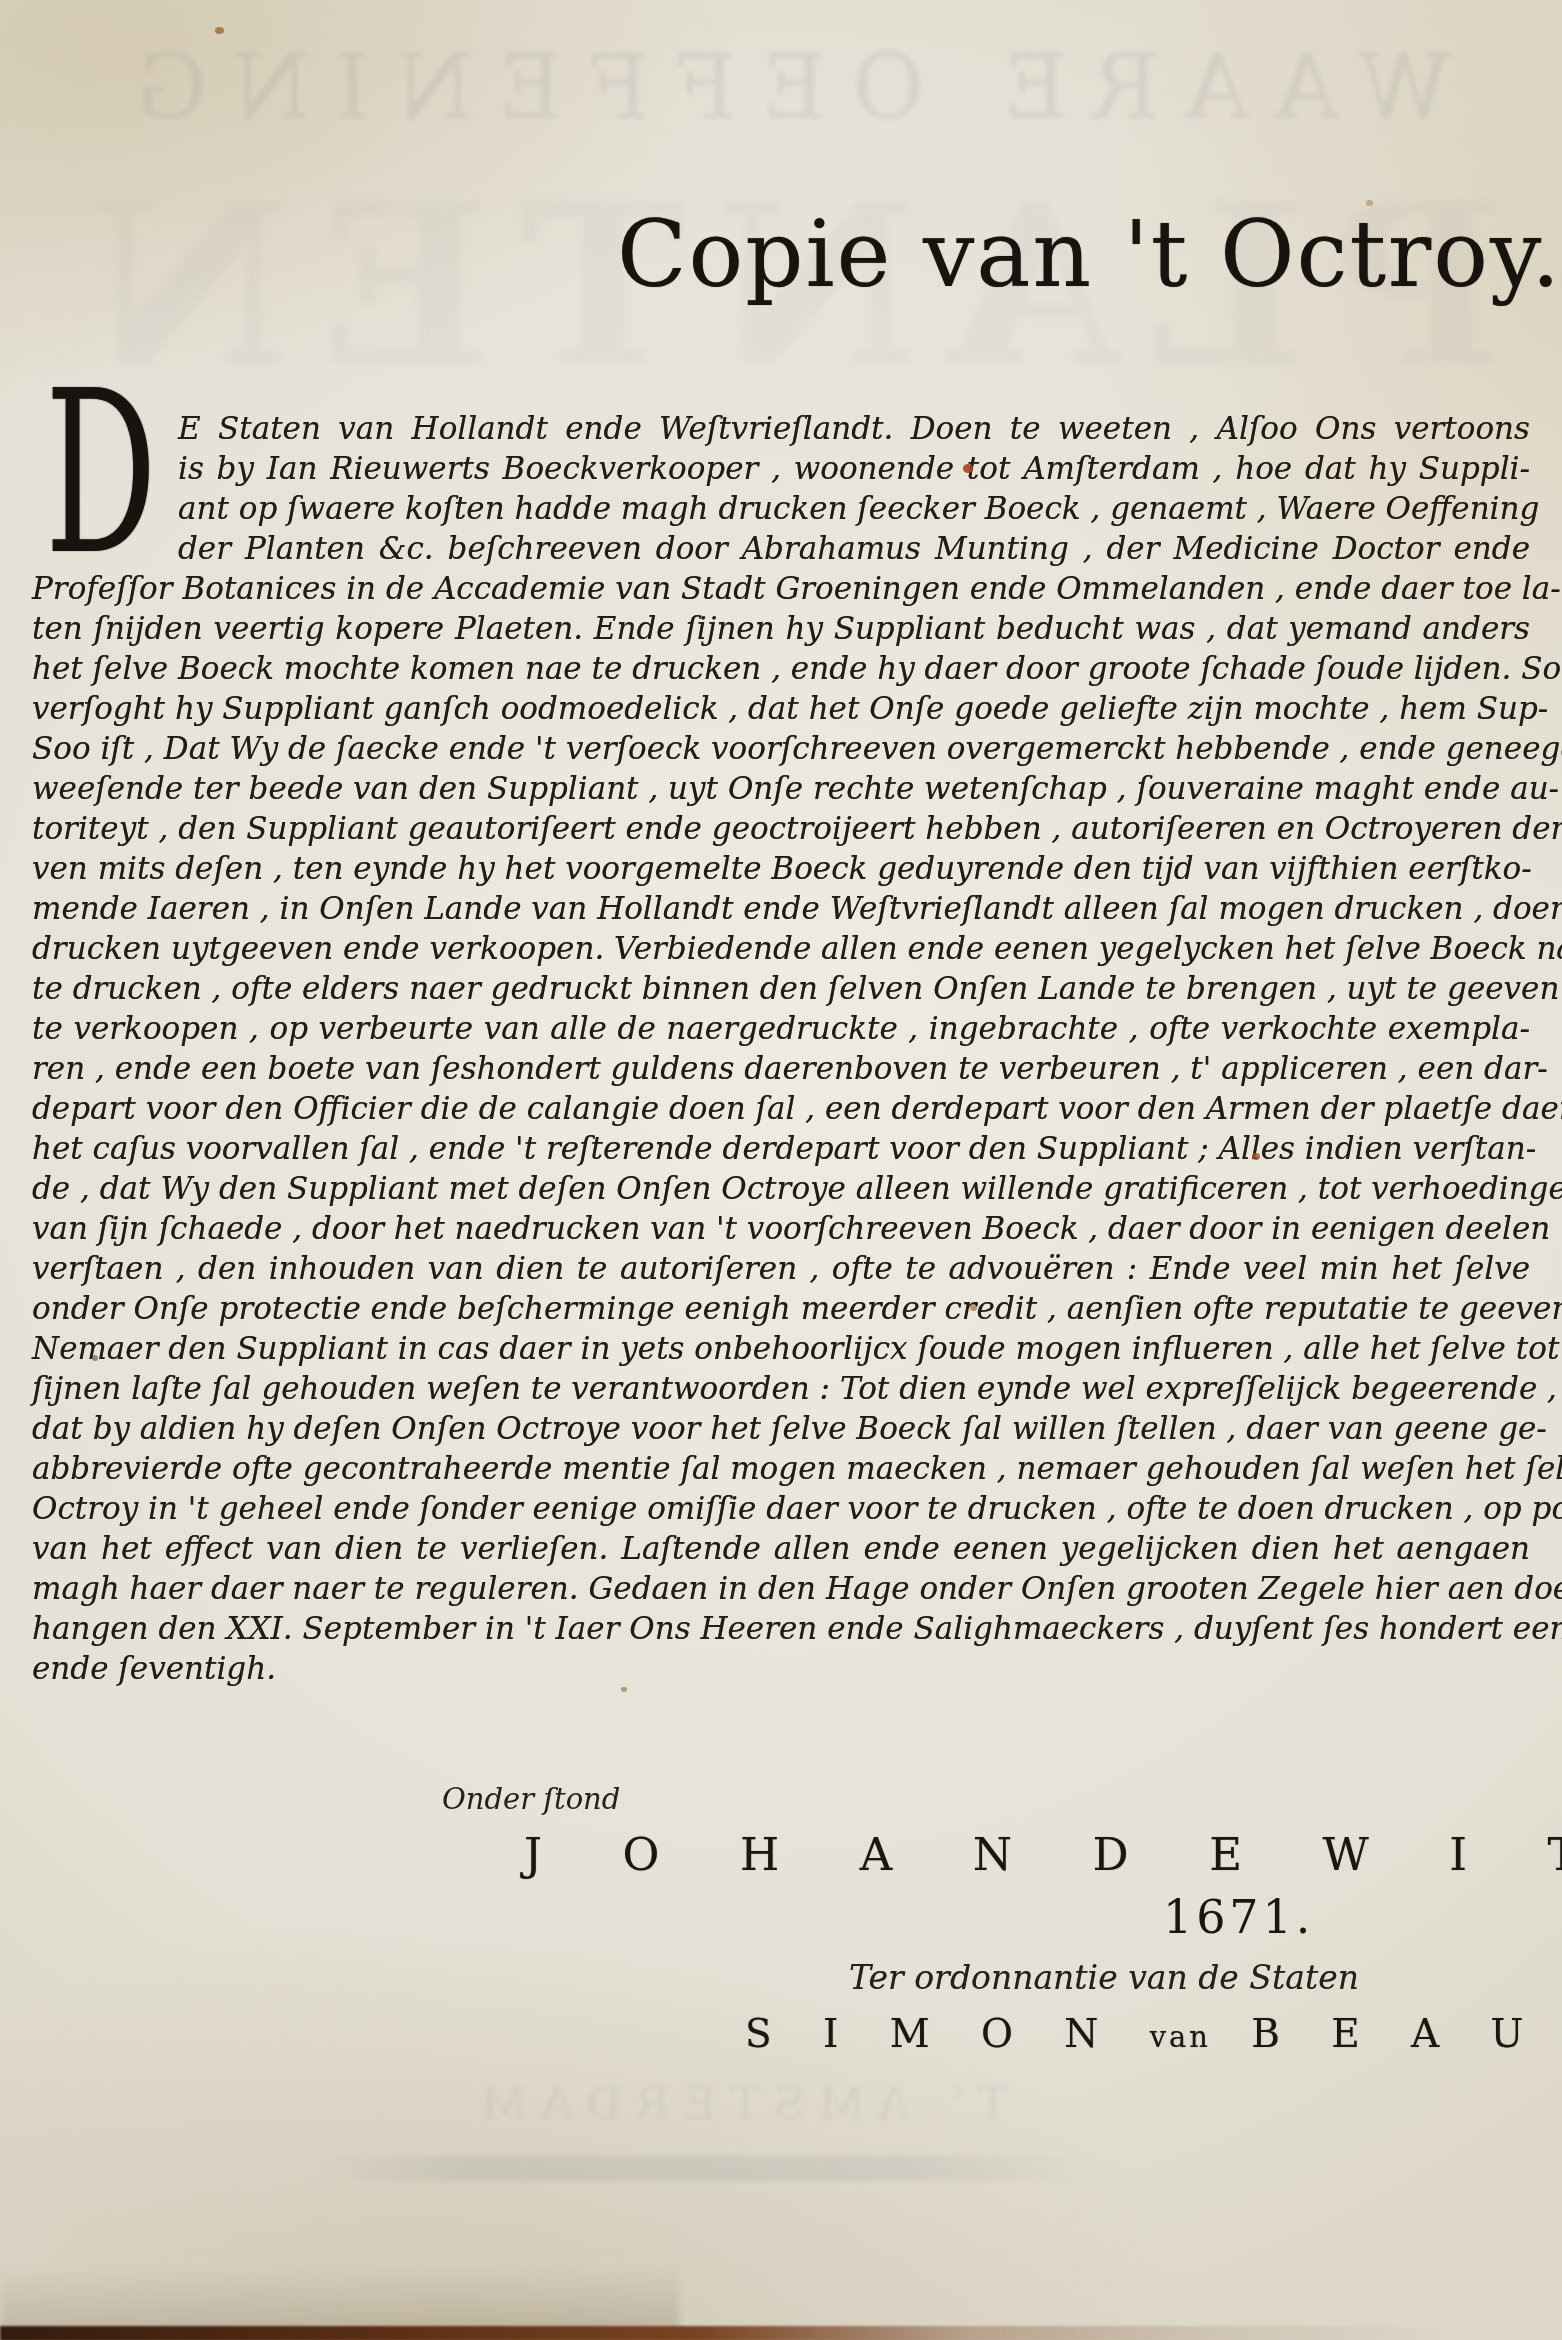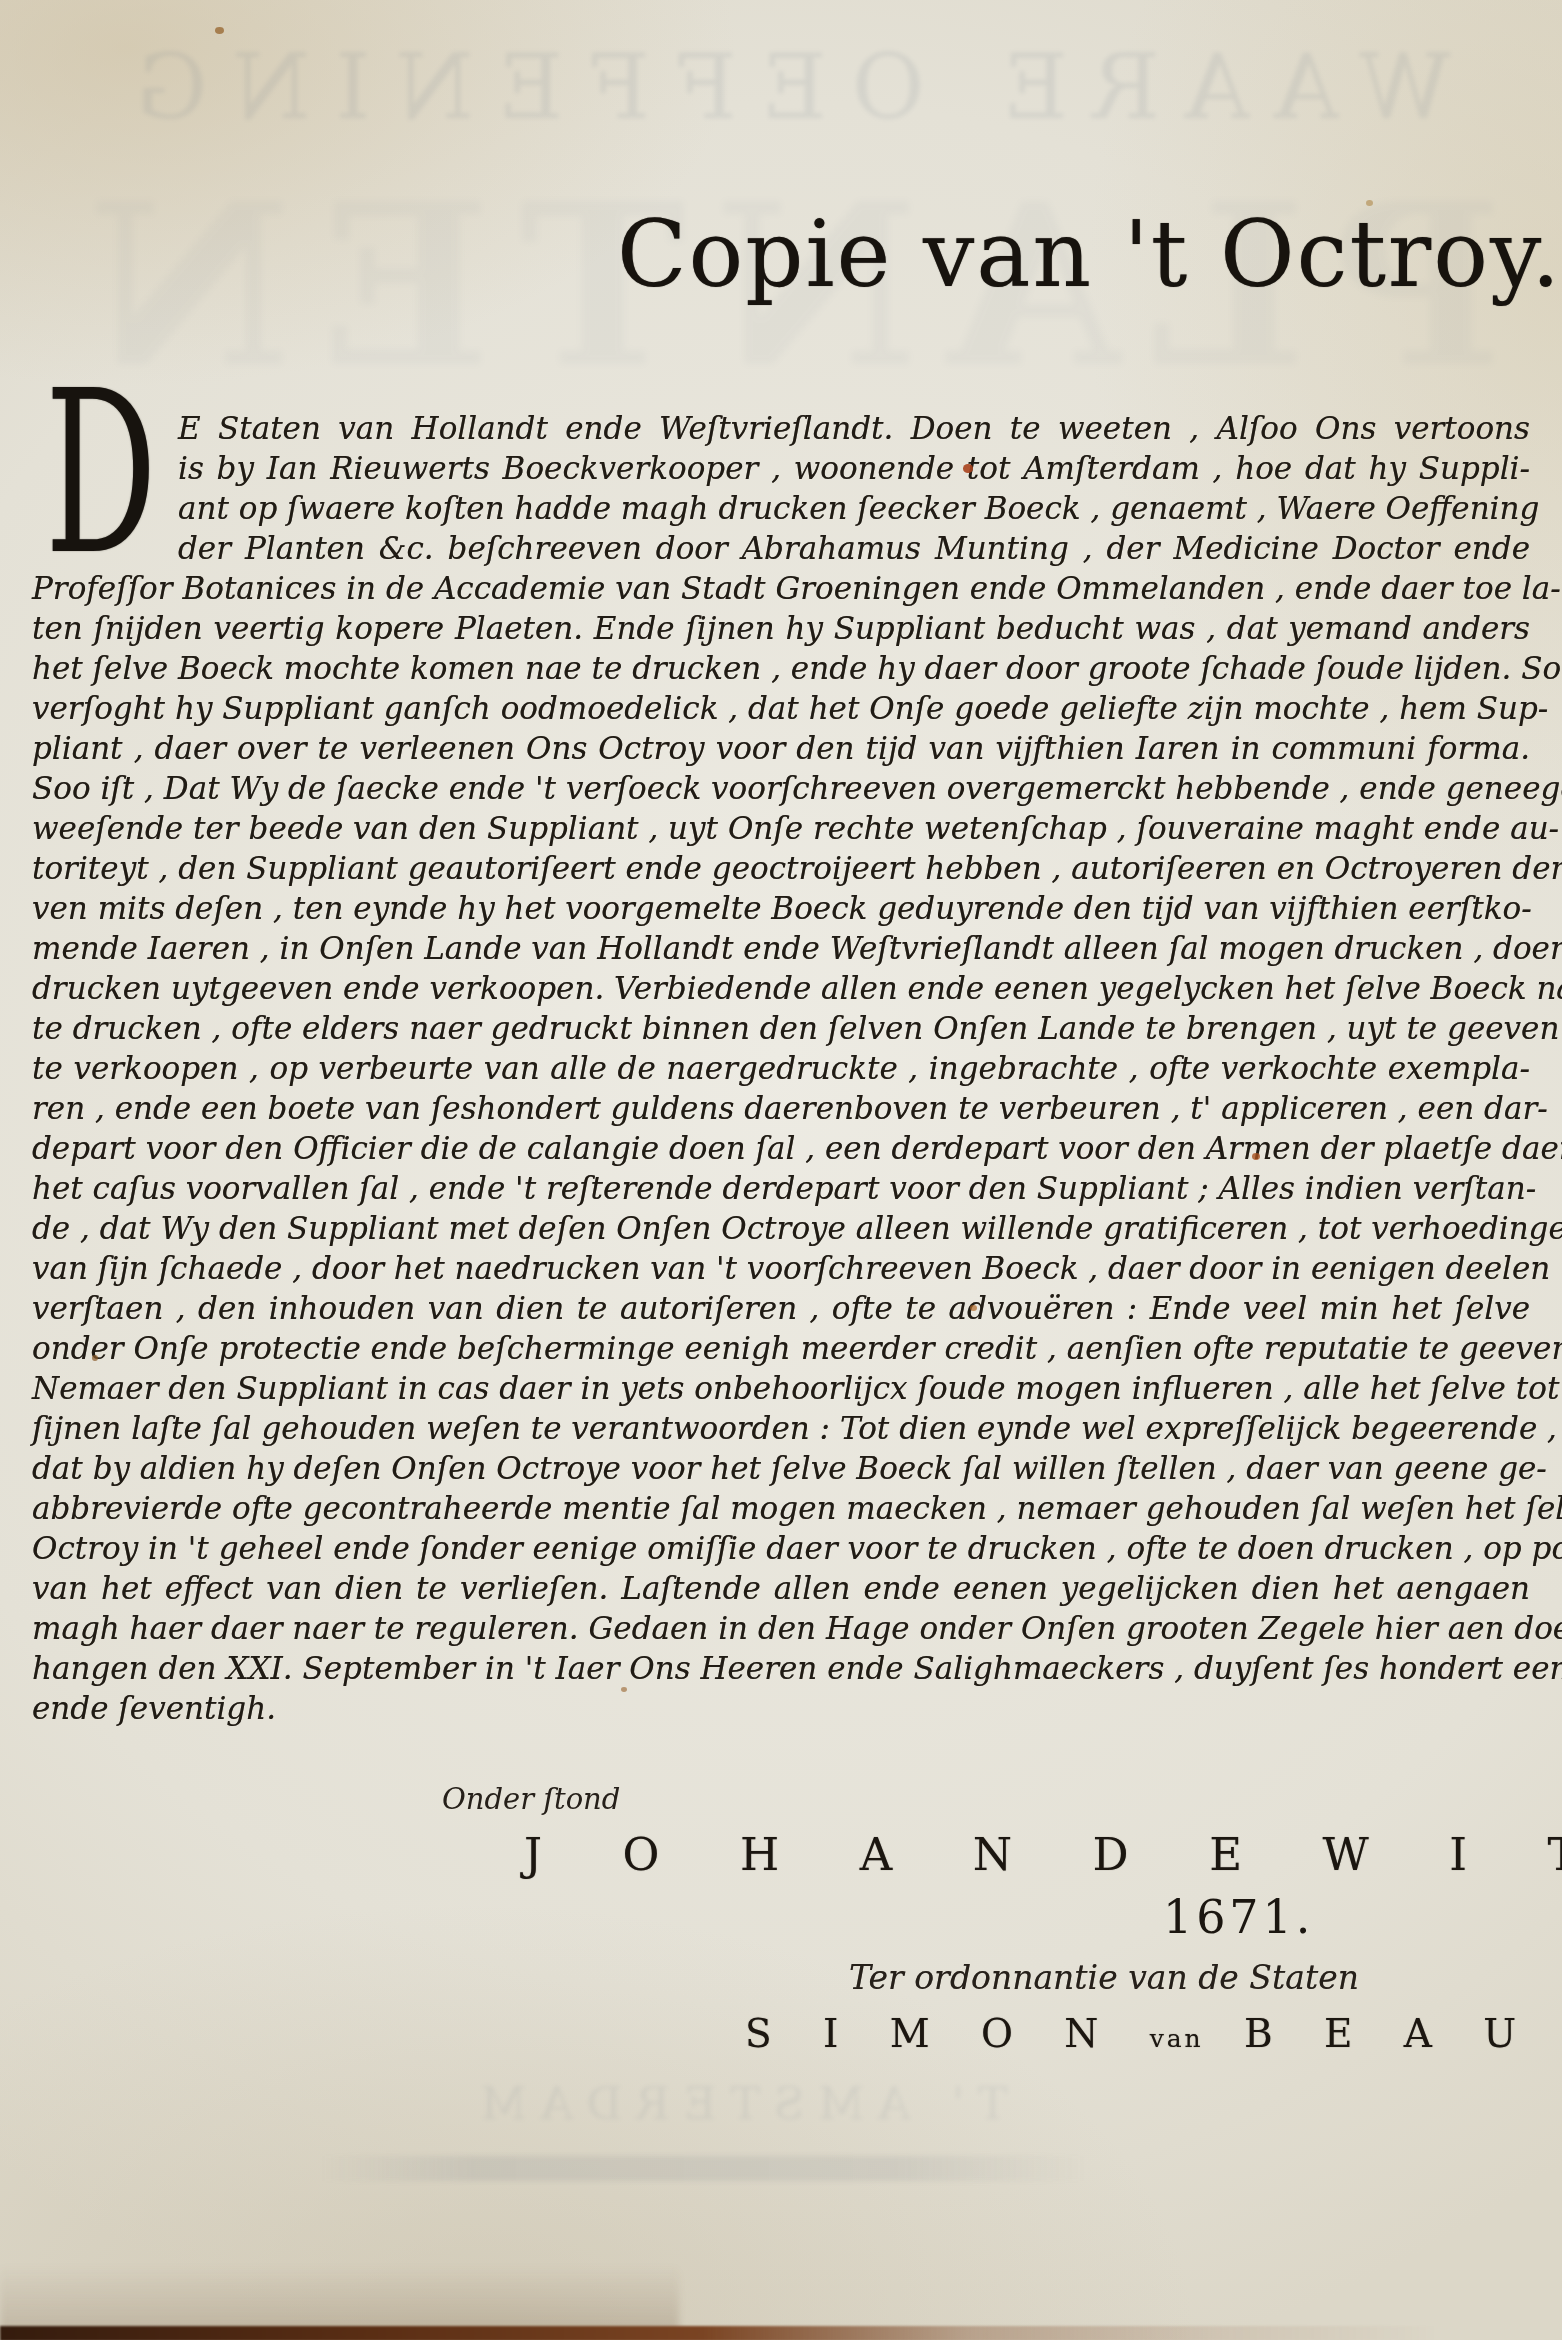--- a/index.html
+++ b/index.html
@@ -111,21 +111,21 @@
     text-shadow:0 0 0.5px rgba(38,32,26,.5);
     margin-left:13px;
   }
   .secretary{
     position:absolute;top:2011px;left:745px;width:679px;
     font-size:39px;letter-spacing:10.7px;word-spacing:17.5px;
     color:#1b1610;white-space:nowrap;
     text-shadow:0 0 1px rgba(27,22,16,.5);
   }
   .secretary .van{
-    font-size:25px;letter-spacing:2.9px;text-align:center;
+    font-size:29px;letter-spacing:2.9px;text-align:center;
   }
   
   .speck{position:absolute;border-radius:50%;}
   .speck.s1{top:27px;left:215px;width:8.7px;height:6.8px;background:#9a6a34;opacity:.8;}
   .speck.s2{top:464px;left:963px;width:9.7px;height:8.7px;background:#a8431d;opacity:.9;}
   .speck.s3{top:1153px;left:1252px;width:7.8px;height:6.8px;background:#a8511f;opacity:.8;}
   .speck.s4{top:1305px;left:970px;width:6.8px;height:5.8px;background:#b06a2a;opacity:.7;}
   .speck.s5{top:1355px;left:92px;width:5.8px;height:5.8px;background:#8a5a2a;opacity:.7;}
   .speck.s6{top:1687px;left:621px;width:5.8px;height:4.9px;background:#97632d;opacity:.6;}
   .speck.s7{top:200px;left:1366px;width:6.8px;height:5.8px;background:#a5772f;opacity:.5;}
@@ -174,23 +174,20 @@
         <span>Profeſſor Botanices in de Accademie van Stadt Groeningen ende Ommelanden ,  ende daer toe la-</span>
       </div>
       <div class="body-line">
         <span>ten ſnijden veertig kopere Plaeten.   Ende ſijnen hy Suppliant beducht was ,  dat yemand anders</span>
       </div>
       <div class="body-line">
         <span>het ſelve Boeck mochte komen nae te drucken ,  ende hy daer door groote ſchade ſoude lijden.   Soo</span>
       </div>
       <div class="body-line">
         <span>verſoght hy Suppliant ganſch oodmoedelick ,  dat het Onſe goede geliefte zijn mochte ,  hem Sup-</span>
-      </div>
-      <div class="body-line">
-        <span>pliant ,  daer over te verleenen Ons Octroy voor den tijd van vijfthien Iaren in communi forma.</span>
       </div>
       <div class="body-line">
         <span>Soo iſt ,  Dat Wy de ſaecke ende 't verſoeck voorſchreeven overgemerckt hebbende ,  ende geneegen</span>
       </div>
       <div class="body-line">
         <span>weeſende ter beede van den Suppliant ,  uyt Onſe rechte wetenſchap ,  ſouveraine maght ende au-</span>
       </div>
       <div class="body-line">
         <span>toriteyt ,  den Suppliant geautoriſeert ende geoctroijeert hebben ,  autoriſeeren en Octroyeren den ſel-</span>
       </div>

